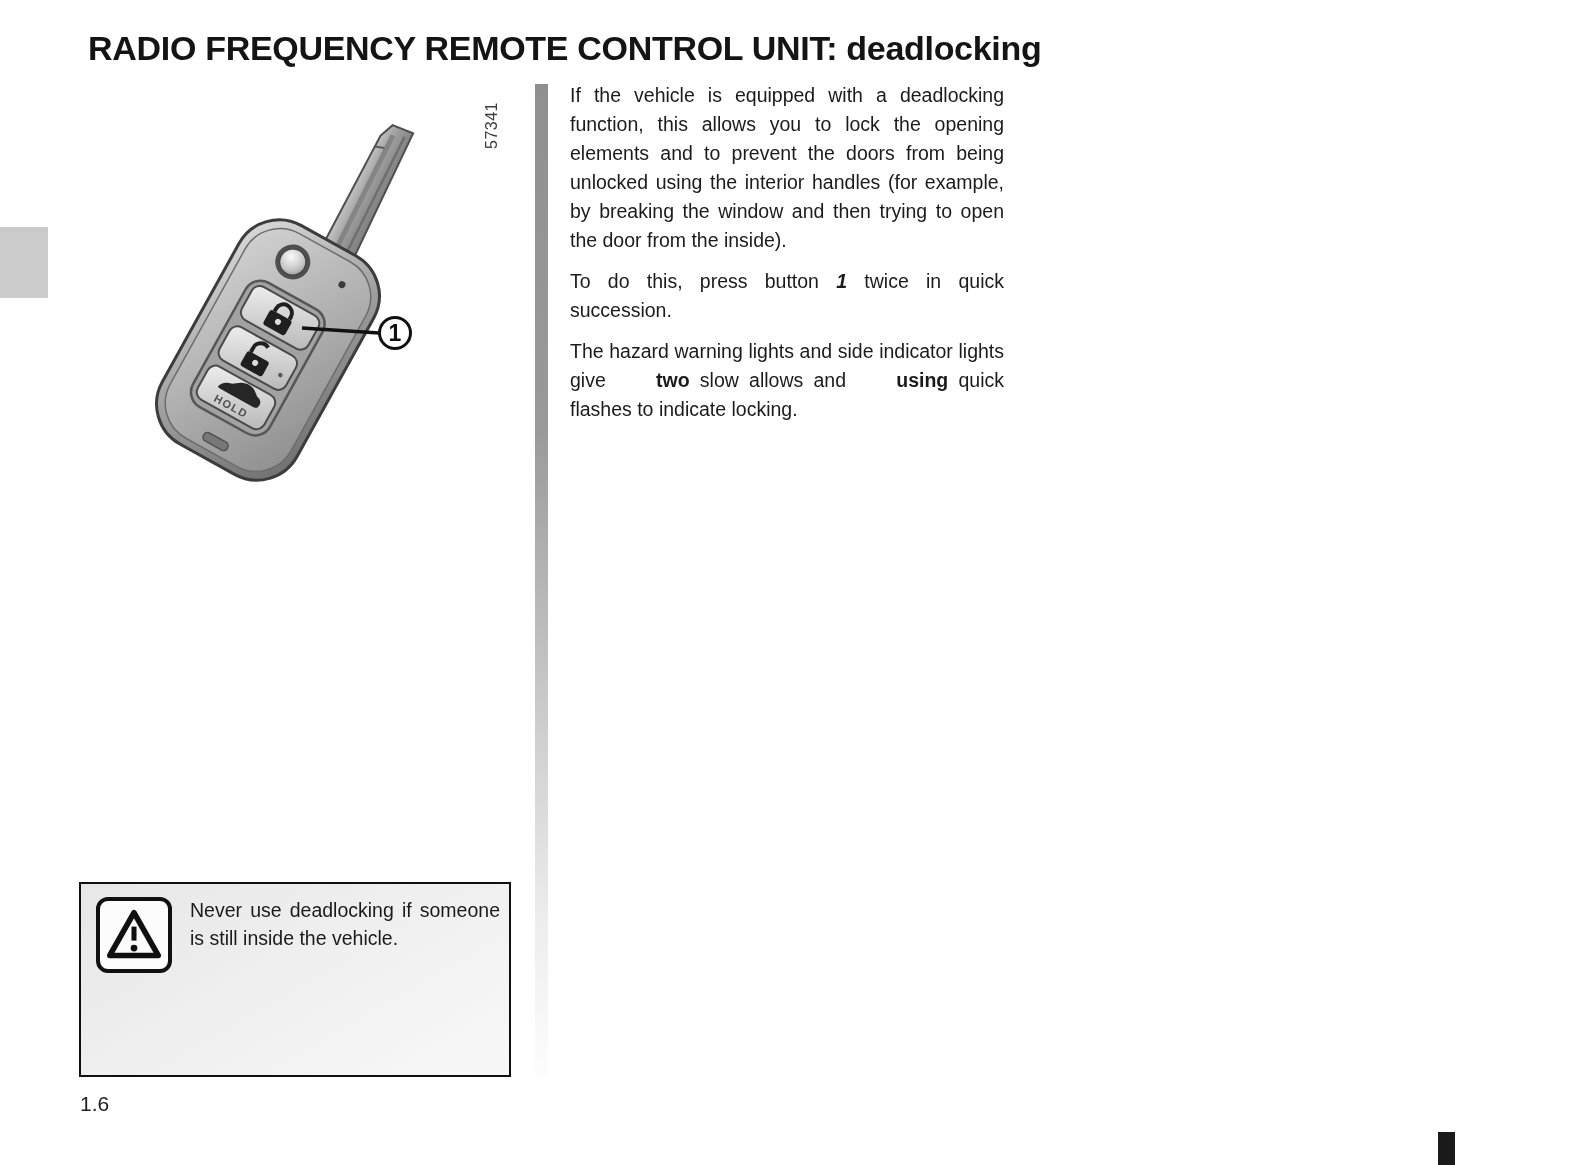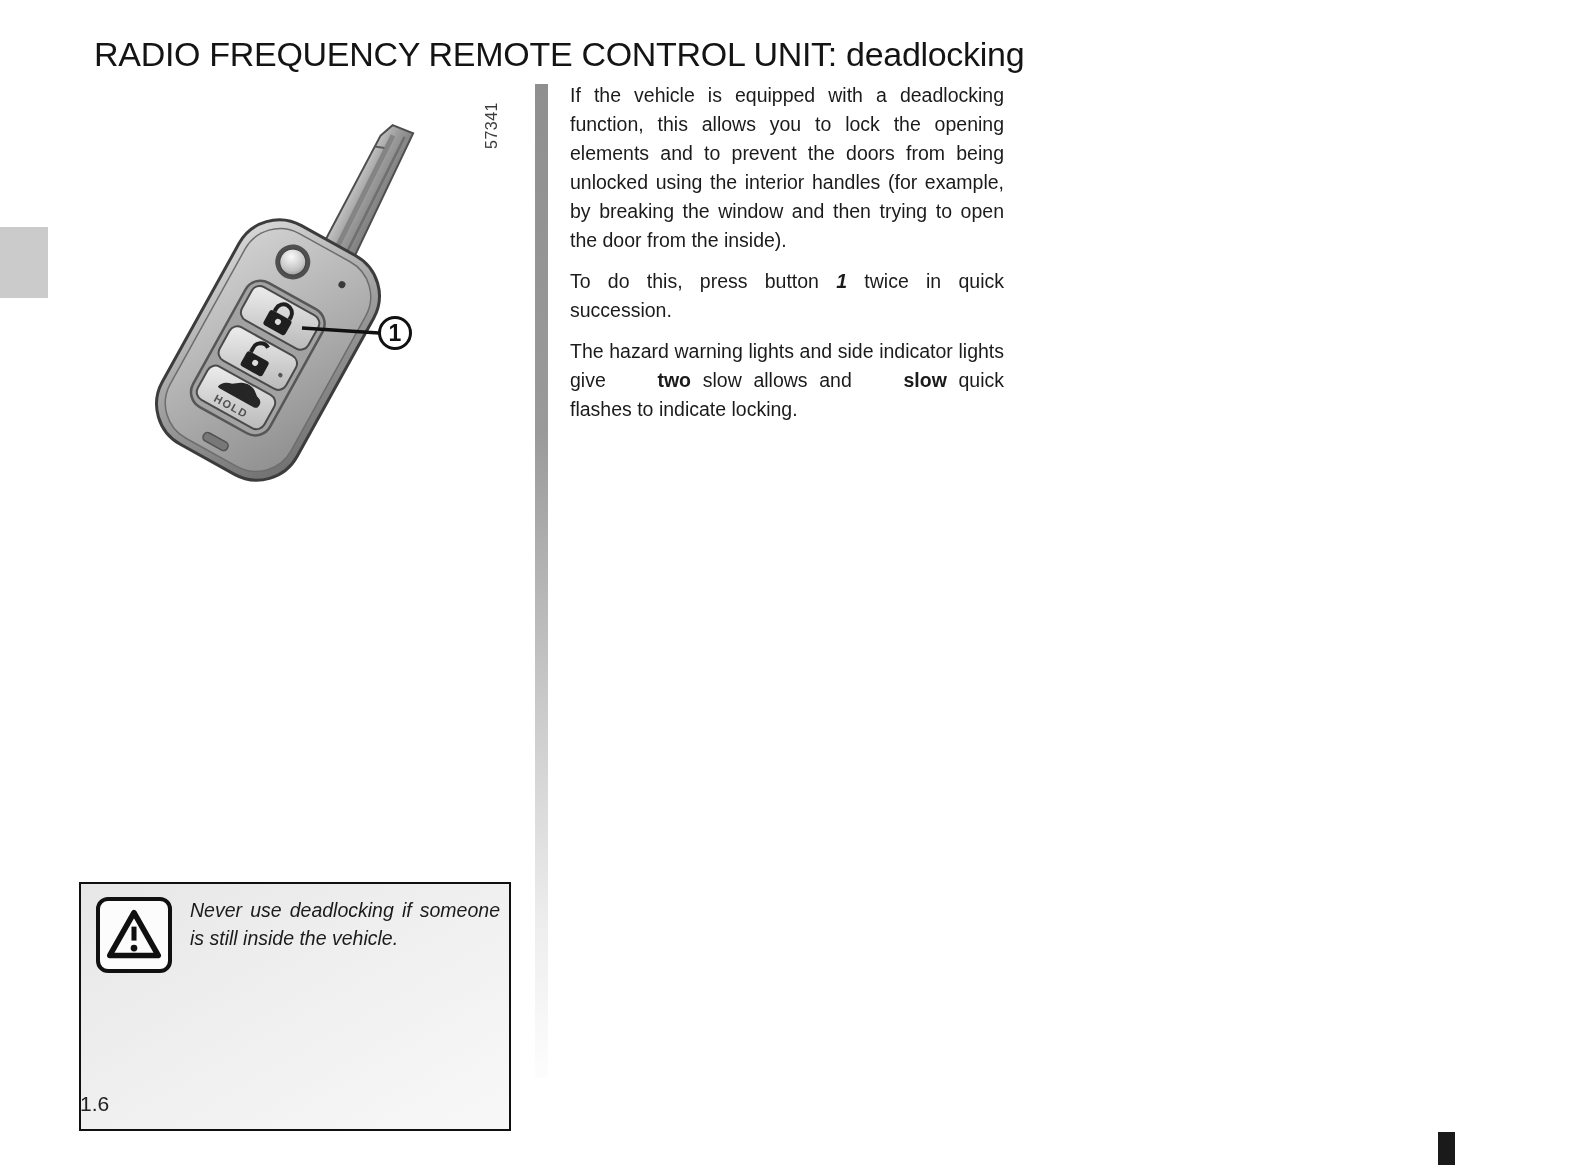--- a/index.html
+++ b/index.html
@@ -1,42 +1,41 @@
 <!DOCTYPE html>
 <html><head>
 <meta charset="utf-8">
 <style>
   html,body{margin:0;padding:0;background:#ffffff;}
   .canvas{
     position:relative;width:1574px;height:1165px;background:#ffffff;
     font-family:"Liberation Sans", sans-serif;color:#1a1a1a;overflow:hidden;
   }
   .page-title{
-    position:absolute;left:81px;top:22px;margin:13px;
-    font-size:34px;font-weight:400;letter-spacing:-0.3px;color:#141414;white-space:nowrap;
+    position:absolute;left:81px;top:22px;margin:7px;
+    font-size:34px;font-weight:700;letter-spacing:-0.3px;color:#141414;white-space:nowrap;
   }
   .side-tab{position:absolute;left:0;top:227px;width:48px;height:71px;background:#cbcbcb;}
   .divider-bar{
     position:absolute;left:535px;top:84px;width:13px;height:994px;
     background:linear-gradient(180deg,#8f8f8f 0%,#9a9a9a 35%,#c9c9c9 62%,#ededed 84%,#fdfdfd 100%);
   }
   .figure-area{position:absolute;left:95px;top:85px;width:465px;height:435px;}
   .text-col{
     position:absolute;left:570px;top:81px;width:434px;
     font-size:19.5px;line-height:29px;text-align:justify;color:#1b1b1b;
   }
   .text-col p{margin:0 0 12px 0;}
   .b{font-weight:700;margin-left:40px;}
   .bi{font-weight:700;font-style:italic;}
   .xref-icon{display:inline-block;width:25px;height:16px;margin:0 5px 0 2px;vertical-align:-2px;}
   .warning-box{
-    position:absolute;left:79px;top:882px;width:432px;height:249px;box-sizing:border-box;
+    position:absolute;left:79px;top:882px;width:432px;height:195px;box-sizing:border-box;
     border:2.5px solid #101010;
     background:linear-gradient(150deg,#e7e7e7 0%,#efefef 45%,#f8f8f8 100%);
-    font-style:italic;
   }
   .warn-icon{
     position:absolute;left:15px;top:13px;width:76px;height:76px;box-sizing:border-box;
     border:4px solid #101010;border-radius:12px;background:#fcfcfc;
     display:flex;align-items:center;justify-content:center;
   }
   .warn-text{
     position:absolute;left:109px;top:13px;width:310px;
     font-size:19.5px;line-height:27.5px;text-align:justify;color:#1b1b1b;
   }
@@ -139,21 +138,21 @@
   </div>
 
   <div class="text-col">
     <p>
       <span>If the vehicle is equipped with a deadlocking function, this allows you to lock the opening elements and to prevent the doors from being unlocked using the interior handles (for example, by breaking the window and then trying to open the door from the inside).</span>
     </p>
     <p>
       <span>To do this, press button </span><span class="bi">1</span><span> twice in quick succession.</span>
     </p>
     <p>
-      <span>The hazard warning lights and side indicator lights give </span><span class="b">two</span><span> slow allows and </span><span class="b">slow</span><span> quick flashes to indicate locking.</span>
+      <span>The hazard warning lights and side indicator lights give </span><span class="b">two</span><span> slow allows and </span><span class="b">using</span><span> quick flashes to indicate locking.</span>
     </p>
   </div>
 
   <div class="warning-box">
     <div class="warn-icon">
       <svg width="56" height="54" viewBox="0 0 60 58">
         <path d="M30,5 L56,51 L4,51 Z" fill="none" stroke="#101010" stroke-width="6" stroke-linejoin="round"></path>
         <rect x="27.3" y="20" width="5.4" height="15" fill="#101010"></rect>
         <circle cx="30" cy="43" r="3.6" fill="#101010"></circle>
       </svg>

